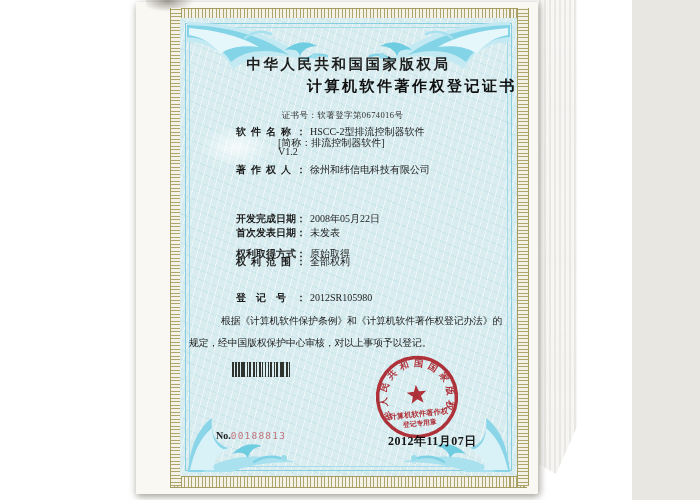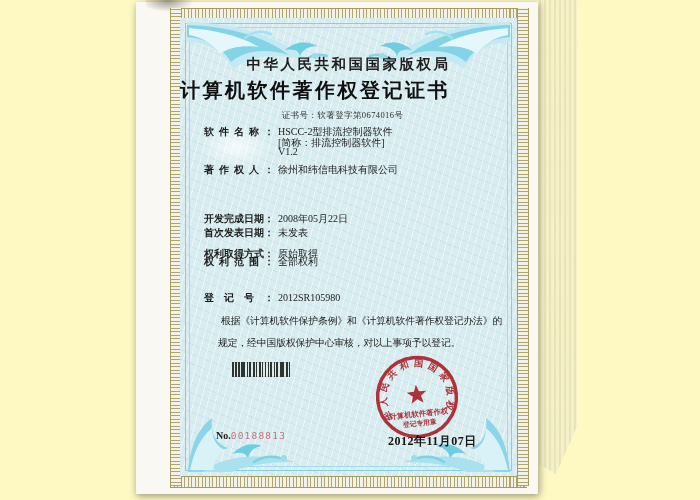--- a/index.html
+++ b/index.html
@@ -1,17 +1,17 @@
 <!DOCTYPE html>
 <html><head>
 <meta charset="utf-8">
 <style>
   html,body{margin:0;padding:0;}
   body{background:#e9e7e1;font-family:"Liberation Serif","DejaVu Serif",serif;}
-  .stage{position:relative;width:700px;height:500px;background:#fef9c3;overflow:hidden;}
+  .stage{position:relative;width:632px;height:500px;background:#ffffff;overflow:hidden;}
 
   
   .paper{position:absolute;left:136px;top:2px;width:402px;height:492px;
     background:#f9f8f2;border-radius:1px;
     box-shadow:0 3px 7px rgba(105,100,88,.45), 3px 1px 6px rgba(120,115,100,.3);}
   .scan-band{position:absolute;left:539px;top:0;width:38px;height:474px;opacity:.55;
     background:repeating-linear-gradient(90deg, rgba(168,164,152,.35) 0 2px, rgba(240,238,231,.15) 2px 5px),
                linear-gradient(180deg, rgba(200,196,186,.25), rgba(210,206,196,.35));
     clip-path:polygon(0 0,100% 0,100% 90%,45% 100%,0 98%);filter:blur(.6px);}
   .corner-smudge{position:absolute;left:146px;top:0;width:48px;height:12px;
@@ -39,34 +39,34 @@
   .fl{position:absolute;}
   .fl svg{display:block;width:100%;height:100%;}
   .fl-tl{left:187px;top:22px;width:150px;height:50px;}
   .fl-tr{left:360px;top:22px;width:150px;height:50px;transform:scaleX(-1);}
   .fl-bl{left:187px;top:414px;width:112px;height:58px;}
   .fl-br{left:399px;top:414px;width:112px;height:58px;transform:scaleX(-1);}
 
   
   .authority{position:absolute;left:180px;top:55px;width:337px;text-align:center;
     font-size:14.5px;font-weight:bold;letter-spacing:2.5px;color:#1e1e1e;}
-  .cert-title{position:absolute;left:180px;top:77px;width:337px;text-align:left;
-    font-size:20px;font-weight:bold;letter-spacing:2.5px;color:#101010;font-family:Liberation Mono, monospace;}
+  .cert-title{position:absolute;left:180px;top:77px;width:337px;text-align:right;
+    font-size:15px;font-weight:bold;letter-spacing:2.5px;color:#101010;font-family:Liberation Mono, monospace;}
   .certno{position:absolute;left:180px;top:110px;width:325px;text-align:center;
     font-size:8.5px;color:#2c2c2c;letter-spacing:.4px;}
 
   .row{position:absolute;left:204px;font-size:10px;color:#1c1c1c;white-space:nowrap;}
   .row .lbl{display:inline-block;width:70px;margin-right:4px;font-weight:bold;
-    text-align:justify;text-align-last:justify;}
+    text-align:justify;text-align-last:justify;margin-left:32px;}
   .row .val{font-weight:normal;}
   .r0{top:125px;} .r1{top:136px;left:278px;} .r2{top:146px;left:278px;}
   .r3{top:163px;} .r4{top:212px;} .r5{top:226px;} .r6{top:247px;} .r7{top:255px;} .r8{top:291px;}
 
   .stmt{position:absolute;font-size:9.8px;color:#1c1c1c;letter-spacing:-.1px;white-space:nowrap;}
-  .stmt1{left:221px;top:315px;} .stmt2{left:218px;top:337px;}
+  .stmt1{left:221px;top:315px;} .stmt2{left:189px;top:337px;}
 
   .barcode{position:absolute;left:232px;top:362px;width:58px;height:15px;
     background-image:
       repeating-linear-gradient(90deg,#30342f 0 1.5px, rgba(48,52,47,0) 1.5px 3px),
       repeating-linear-gradient(90deg,#30342f 0 1px, rgba(48,52,47,0) 1px 5.5px);
     box-shadow:inset 0 0 0 1px rgba(48,52,47,.15);}
 
   .serial{position:absolute;left:216px;top:430px;font-size:10px;white-space:nowrap;}
   .serial .no{font-weight:bold;color:#1f1f1f;margin-right:0;}
   .serial .num{color:#c4737c;font-family:"DejaVu Sans Mono","Liberation Mono",monospace;

